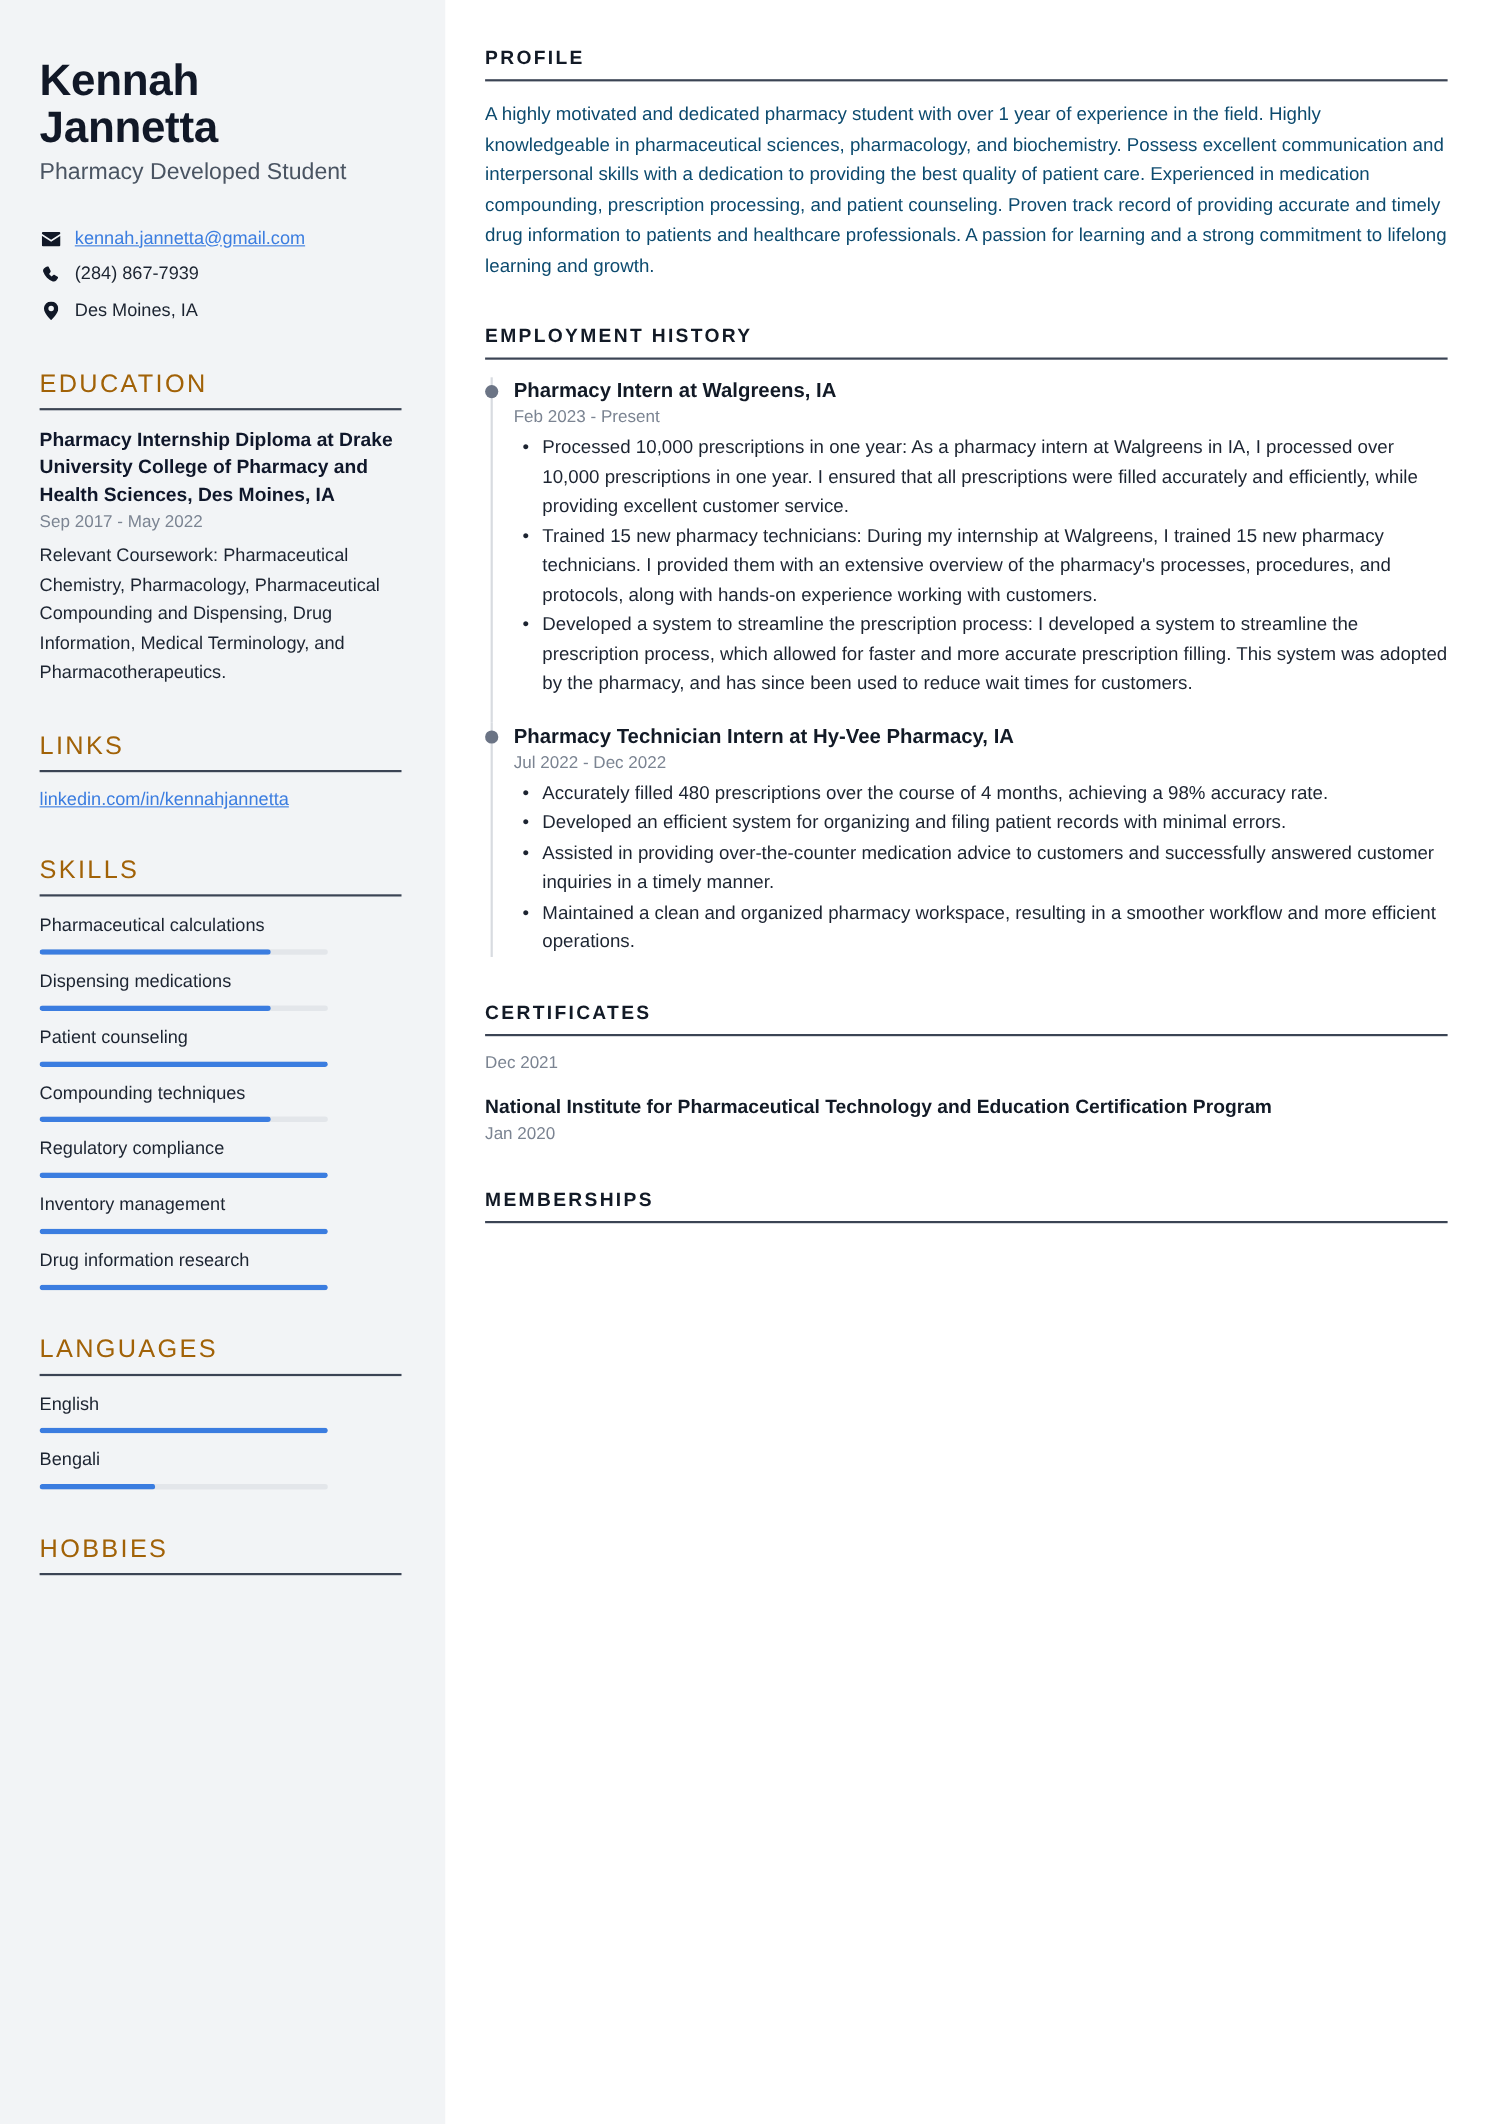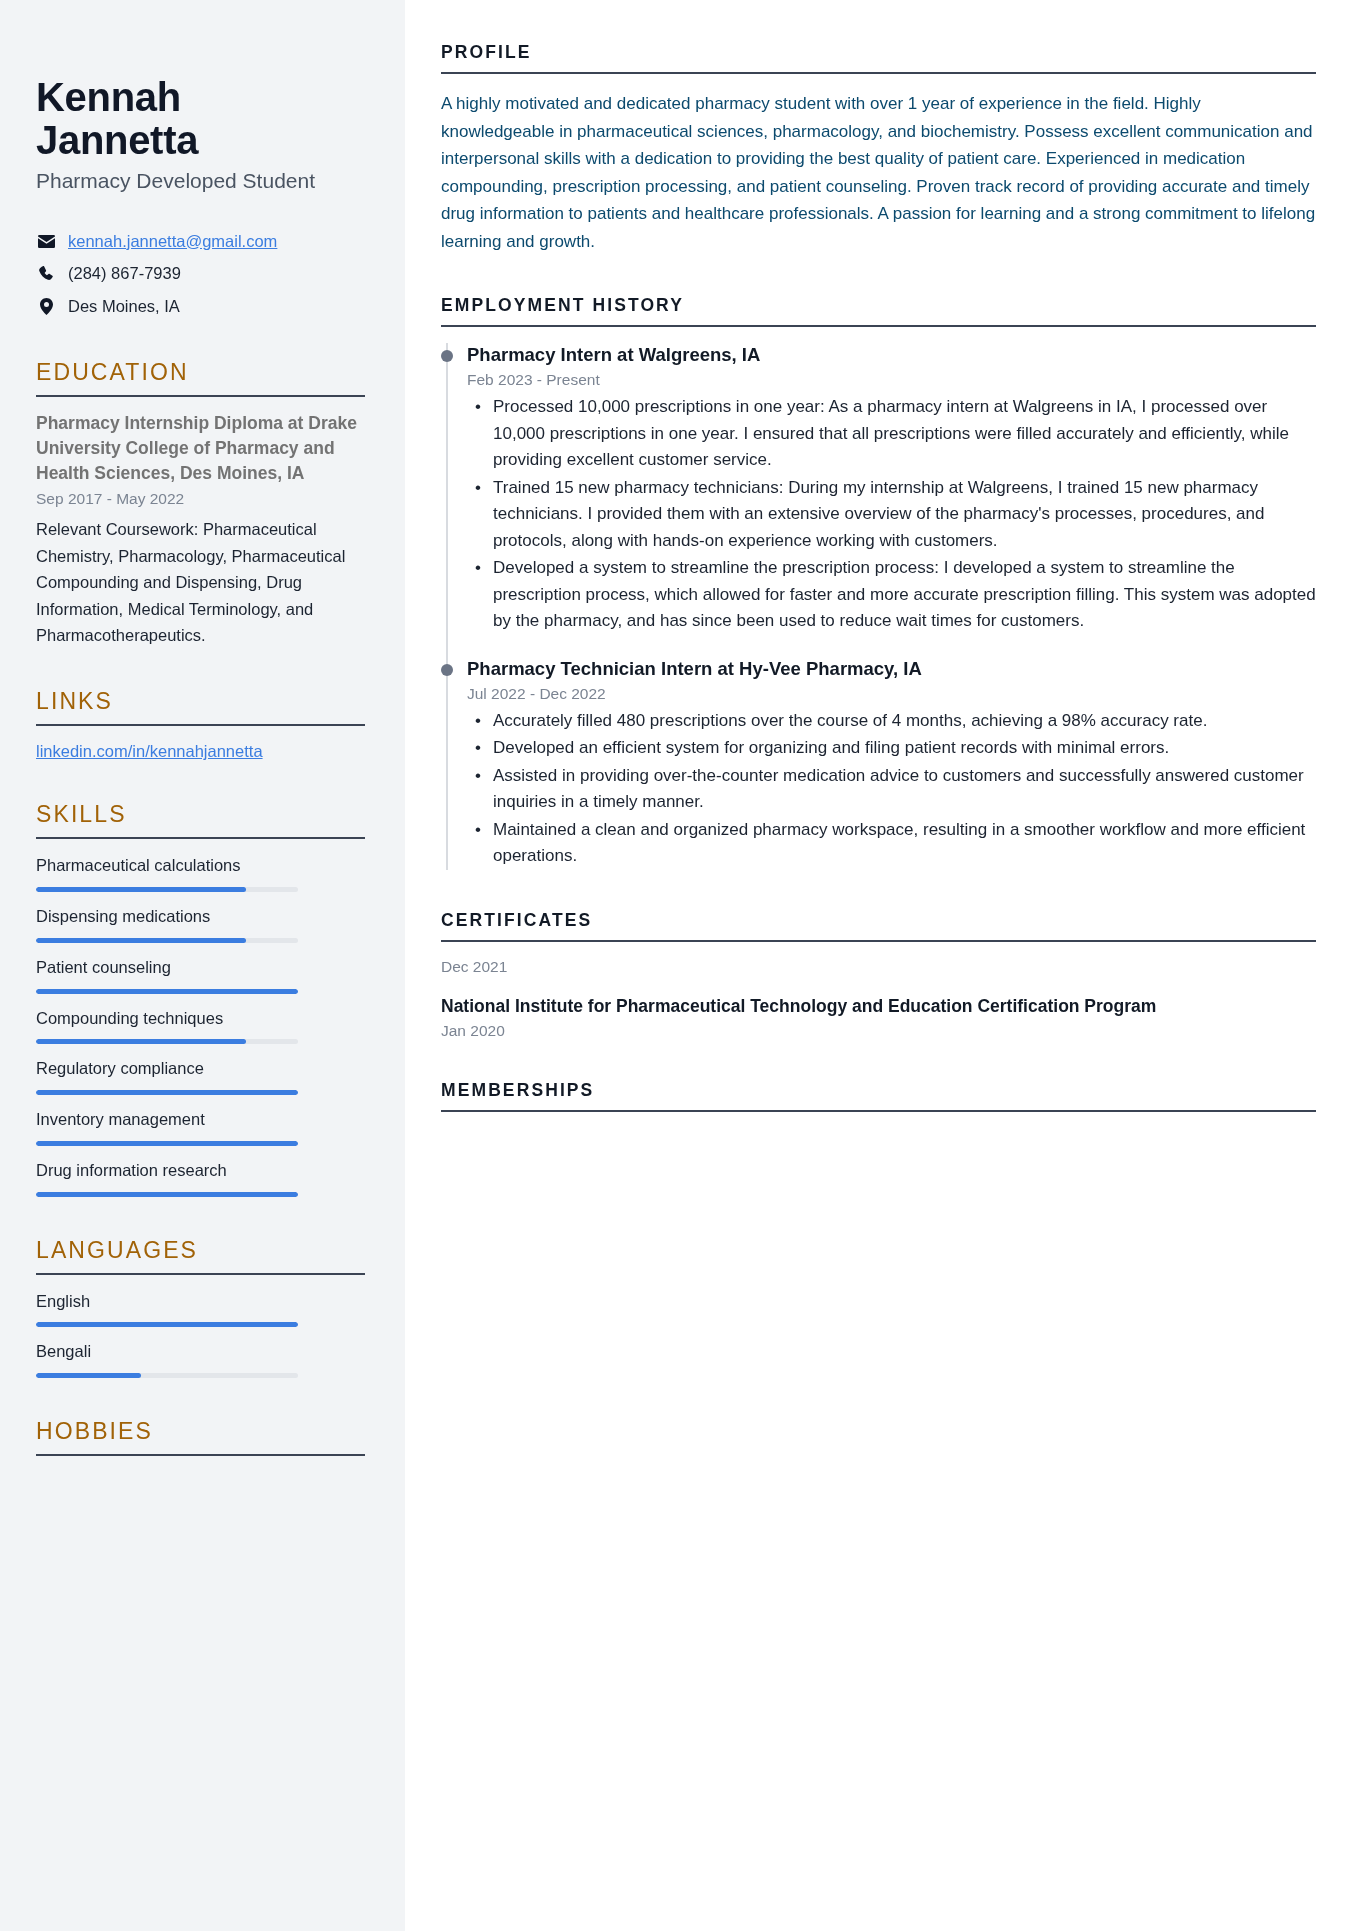--- a/index.html
+++ b/index.html
@@ -25,21 +25,20 @@
     padding: 52px 40px 40px 36px;
     color: #1c2431;
   }
   .name-block { margin-bottom: 6px; }
   .name {
     font-size: 40px;
     font-weight: bold;
     line-height: 1.08;
     letter-spacing: -0.3px;
     color: #111827;
-    margin-top: 24px;
   }
   .job-title {
     font-size: 21px;
     color: #4a5462;
     margin-top: 6px;
     line-height: 1.25;
     font-weight: normal;
   }
 
   .contacts { margin-top: 34px; text-align: center; }
@@ -79,21 +78,21 @@
     height: 2px;
     background: #3b4454;
     width: 100%;
     margin-bottom: 14px;
   }
 
   .edu-title {
     font-size: 17.5px;
     font-weight: bold;
     line-height: 1.42;
-    color: #737373;
+    color: #0f172a;
   }
   .edu-date {
     font-size: 15.5px;
     color: #7b8492;
     margin-top: 5px;
   }
   .edu-desc {
     font-size: 16.5px;
     line-height: 1.6;
     color: #1c2431;

